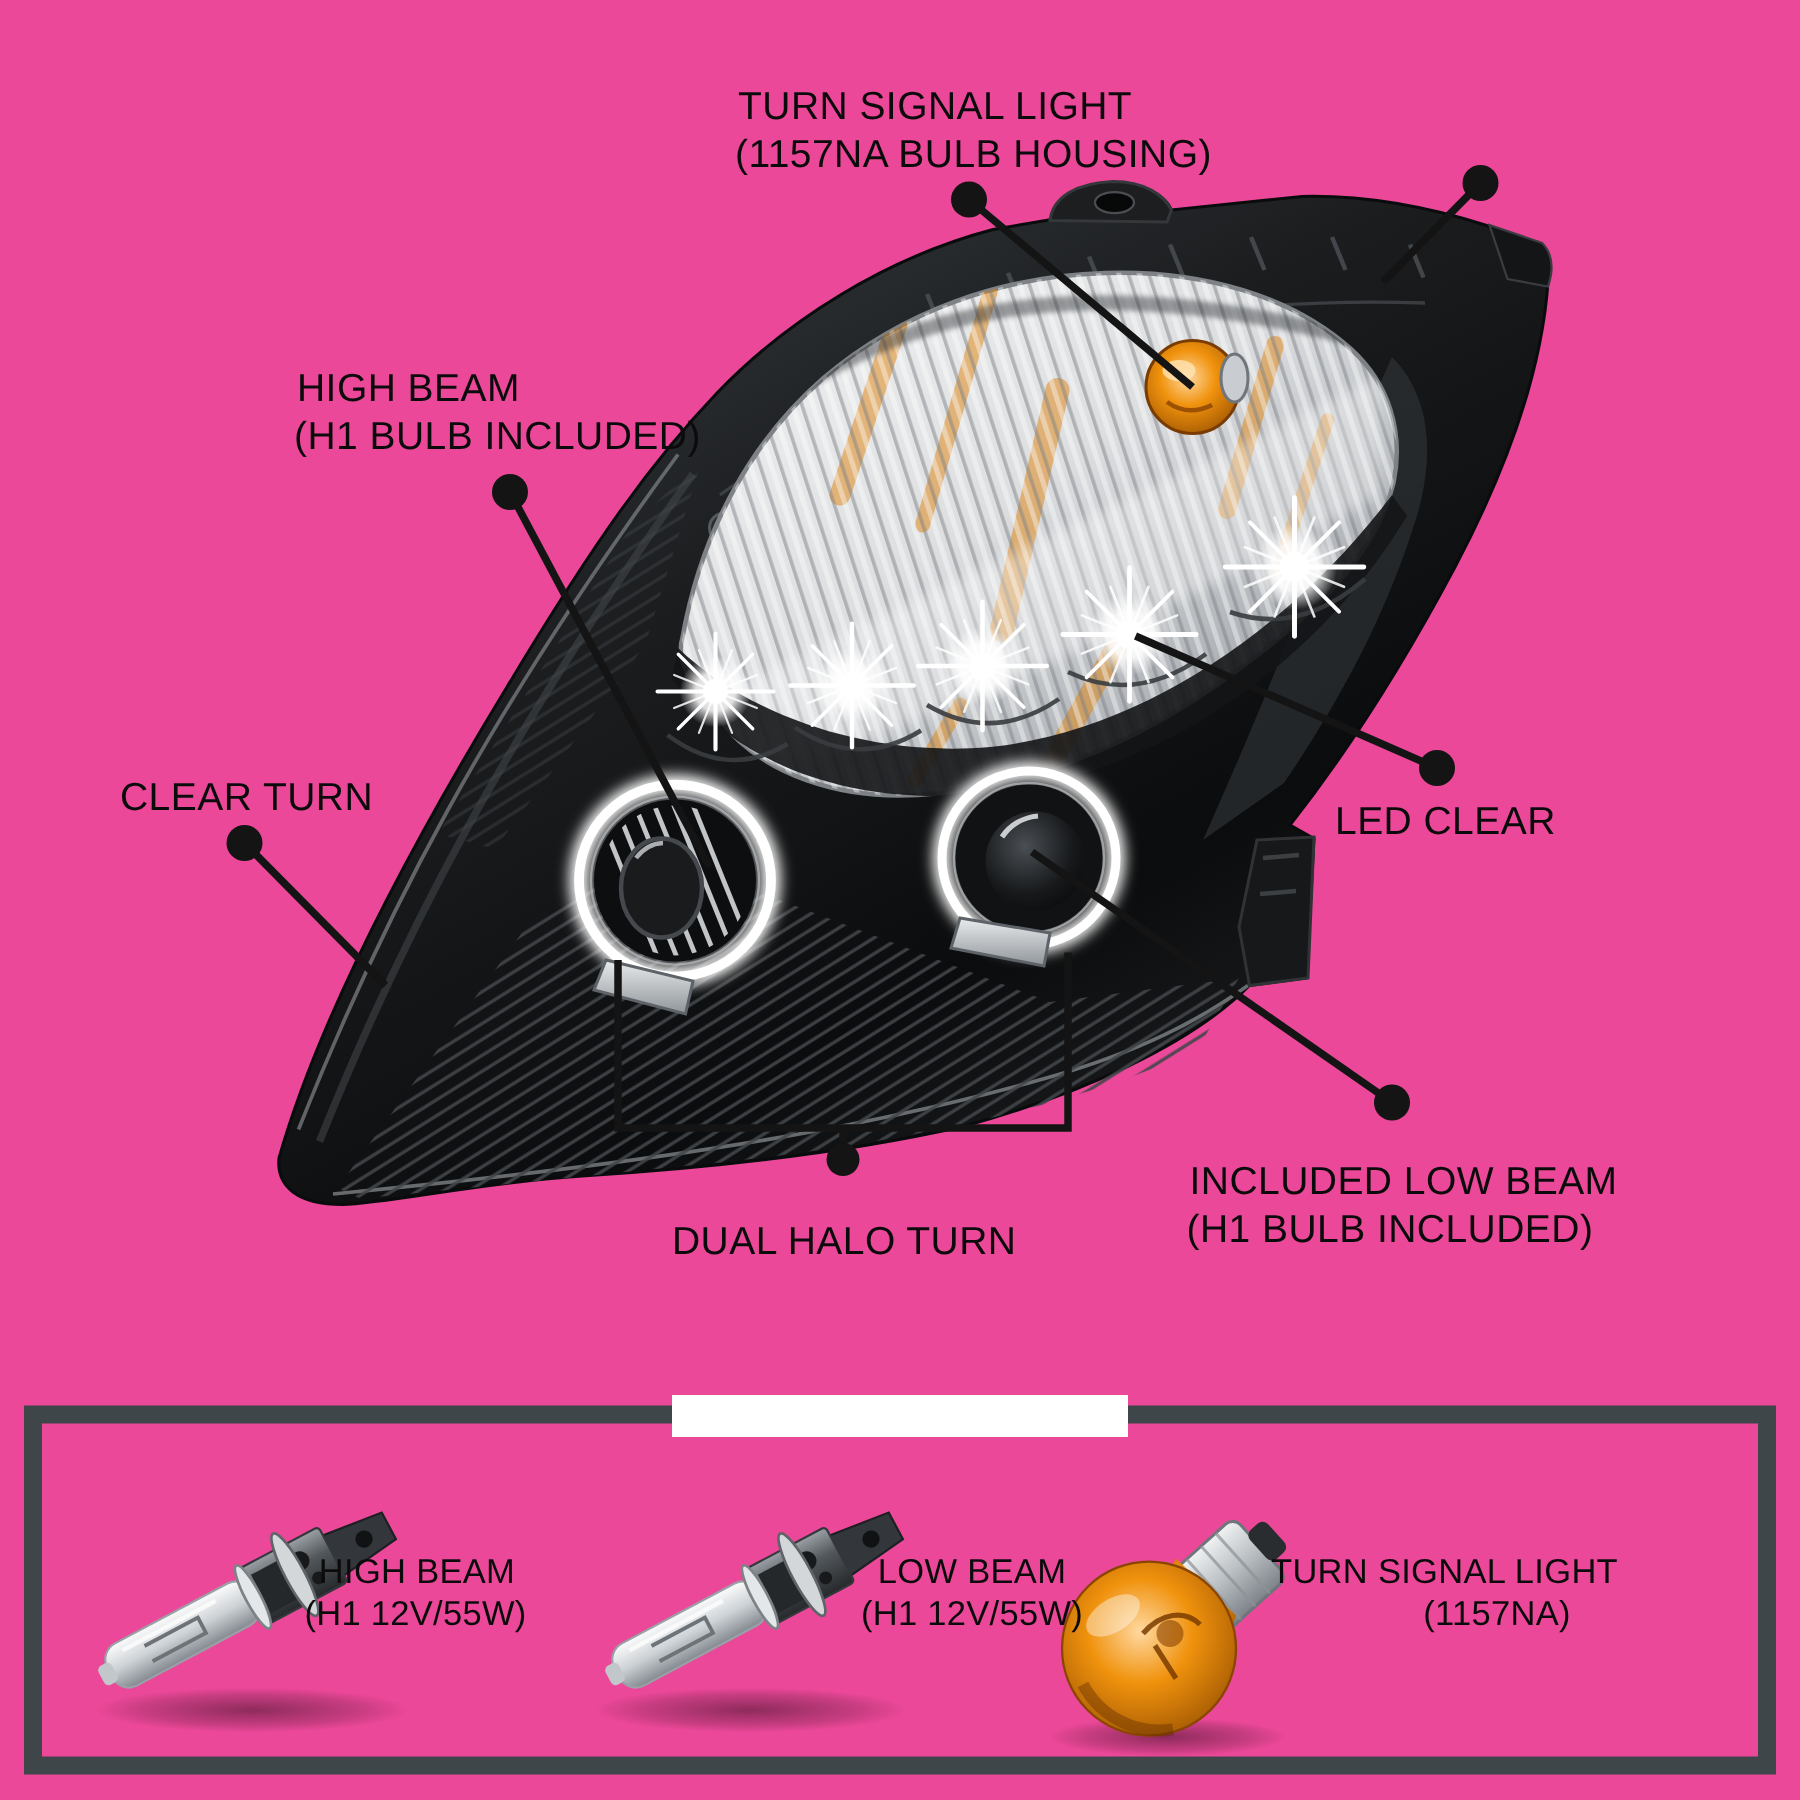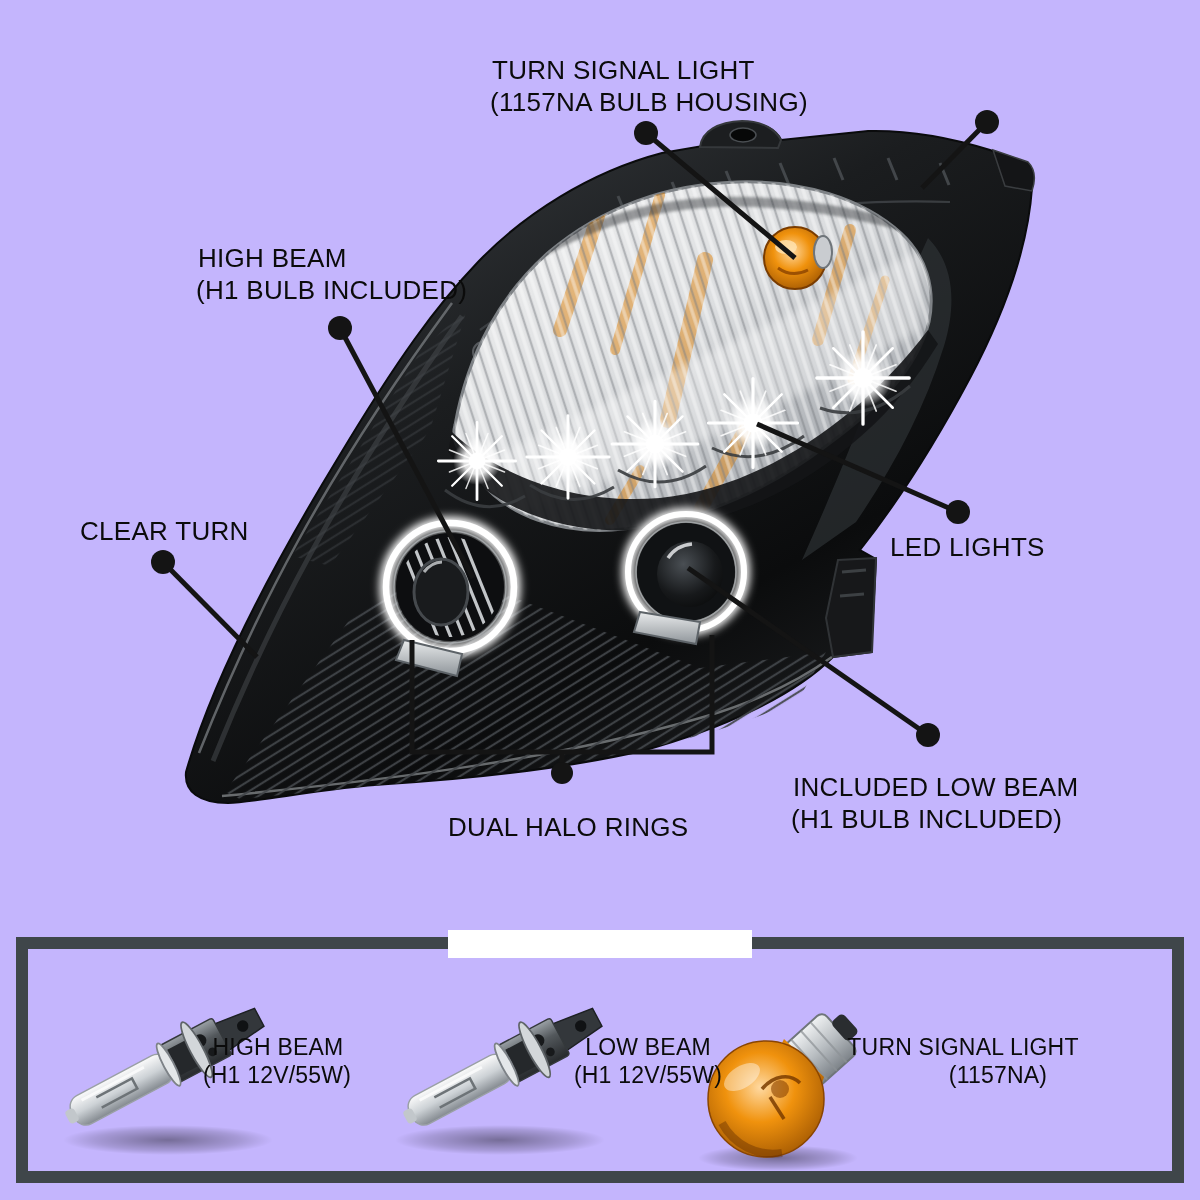--- a/index.html
+++ b/index.html
@@ -1,17 +1,17 @@
 <!DOCTYPE html>
 <html><head>
 <meta charset="utf-8">
 <style>
   html,body{margin:0;padding:0;background:#ffffff;}
   body{width:1200px;height:1200px;position:relative;font-family:"Liberation Sans",sans-serif;}
-  .stage{position:absolute;left:0;top:0;width:1200px;height:1200px;background:#c4b5fd;overflow:hidden;}
+  .stage{position:absolute;left:0;top:0;width:1200px;height:1200px;background:#ec4899;overflow:hidden;}
   svg.art{position:absolute;left:0;top:0;}
   .co{position:absolute;white-space:nowrap;font-size:26px;line-height:1.1;
       color:#0b0b0b;letter-spacing:.3px;}
   .co-sm{position:absolute;white-space:nowrap;font-size:23px;line-height:1.1;
       color:#0b0b0b;letter-spacing:.2px;transform:translateX(-50%);text-align:center;}
   .inc-title{position:absolute;left:600px;top:912px;transform:translateX(-50%);
       font-size:37px;font-weight:bold;letter-spacing:1.5px;color:#0a0a0a;white-space:nowrap;}
 </style>
 </head>
 <body>
@@ -327,23 +327,23 @@
 
 <div class="co" style="left:492px;top:56px">TURN SIGNAL LIGHT</div>
 <div class="co" style="left:490px;top:88px">(1157NA BULB HOUSING)</div>
 
 
 <div class="co" style="left:198px;top:244px">HIGH BEAM</div>
 <div class="co" style="left:196px;top:276px">(H1 BULB INCLUDED)</div>
 
 <div class="co" style="left:80px;top:517px">CLEAR TURN</div>
 
-<div class="co" style="left:890px;top:533px">LED LIGHTS</div>
-
-<div class="co" style="left:448px;top:813px">DUAL HALO RINGS</div>
+<div class="co" style="left:890px;top:533px">LED CLEAR</div>
+
+<div class="co" style="left:448px;top:813px">DUAL HALO TURN</div>
 
 <div class="co" style="left:793px;top:773px">INCLUDED LOW BEAM</div>
 <div class="co" style="left:791px;top:805px">(H1 BULB INCLUDED)</div>
 
 
 <div class="co-sm" style="left:278px;top:1035px">HIGH BEAM</div>
 <div class="co-sm" style="left:277px;top:1063px">(H1 12V/55W)</div>
 
 <div class="co-sm" style="left:648px;top:1035px">LOW BEAM</div>
 <div class="co-sm" style="left:648px;top:1063px">(H1 12V/55W)</div>

